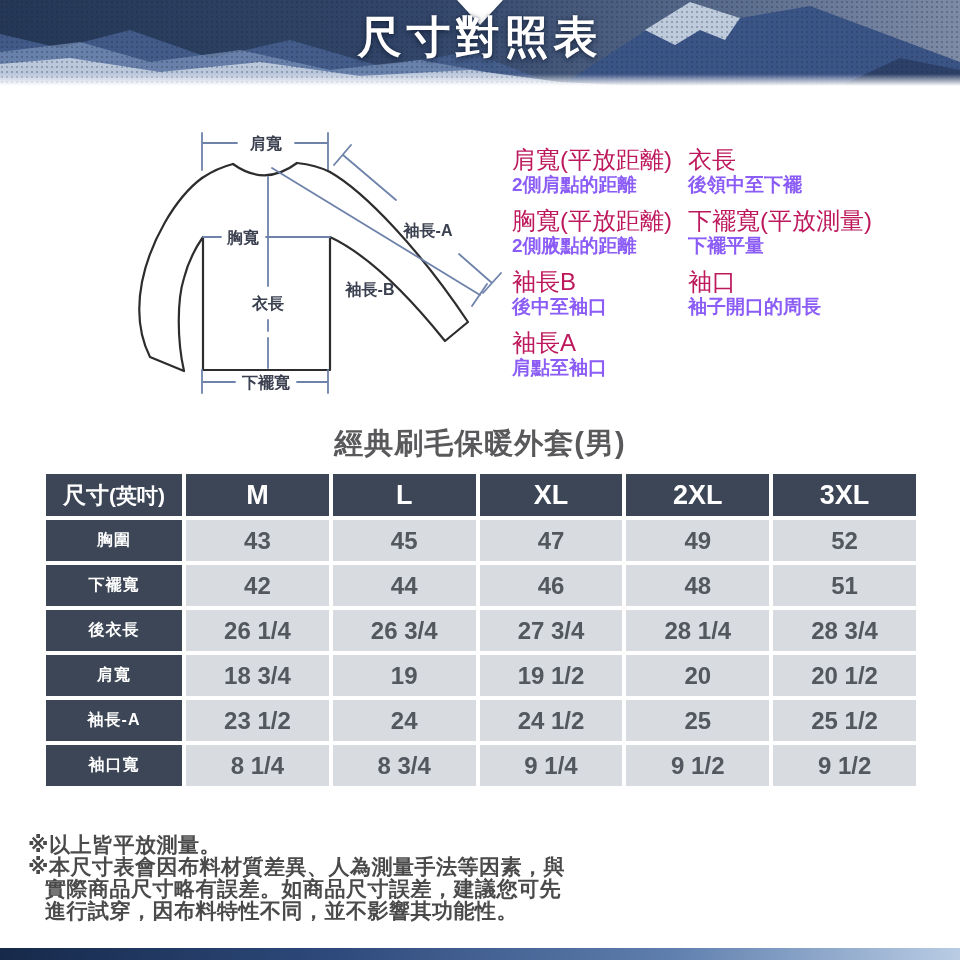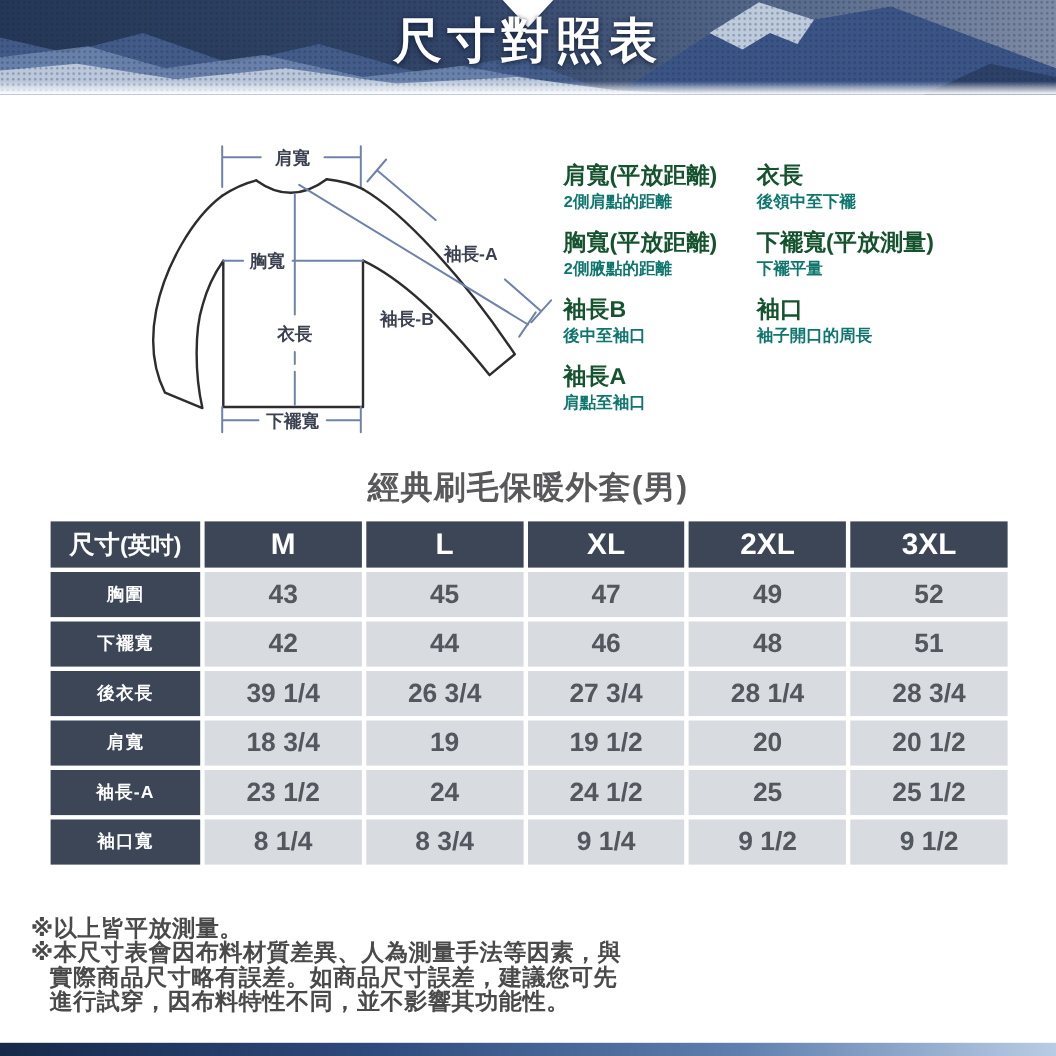--- a/index.html
+++ b/index.html
@@ -22,22 +22,22 @@
   .outline{stroke:#2d2d2f;stroke-width:2.2;stroke-linecap:round;stroke-linejoin:round;}
   .dim{stroke:#6e82aa;stroke-width:1.8;stroke-linecap:round;}
   .dim-label{font-family:"Liberation Sans","DejaVu Sans",sans-serif;font-size:16px;
       font-weight:700;fill:#3b4150;}
 
   
   .legend{position:absolute;width:180px;}
   .legend-left{left:512px;top:147px;}
   .legend-right{left:688px;top:147px;width:230px;}
   .legend .entry{margin-bottom:11px;}
-  .legend .term{font-size:21px;font-weight:700;color:#14532d;line-height:25px;white-space:nowrap;}
-  .legend .desc{font-size:15px;font-weight:700;color:#0f766e;line-height:25px;white-space:nowrap;font-family:Liberation Mono, monospace;}
+  .legend .term{font-size:24px;font-weight:400;color:#be185d;line-height:25px;white-space:nowrap;}
+  .legend .desc{font-size:19px;font-weight:700;color:#8b5cf6;line-height:25px;white-space:nowrap;}
 
   
   .tbl-title{position:absolute;left:0;top:424px;width:100%;margin:0;text-align:center;
       font-size:29px;font-weight:800;color:#59595b;letter-spacing:1px;}
   table.size{position:absolute;left:42px;top:470px;width:878px;
       border-collapse:separate;border-spacing:4px;table-layout:fixed;}
   table.size th,table.size td{text-align:center;vertical-align:middle;padding:0;}
   table.size col.c0{width:136px;}
   .hcell{background:#3c4656;color:#ffffff;height:42px;font-weight:700;font-size:27px;}
   .rcell{background:#3c4656;color:#ffffff;height:41px;font-weight:700;font-size:16px;letter-spacing:1px;}
@@ -185,21 +185,21 @@
     <tr>
       <th class="rcell">下襬寬</th>
       <td class="dcell">42</td>
       <td class="dcell">44</td>
       <td class="dcell">46</td>
       <td class="dcell">48</td>
       <td class="dcell">51</td>
     </tr>
     <tr>
       <th class="rcell">後衣長</th>
-      <td class="dcell">39 1/4</td>
+      <td class="dcell">26 1/4</td>
       <td class="dcell">26 3/4</td>
       <td class="dcell">27 3/4</td>
       <td class="dcell">28 1/4</td>
       <td class="dcell">28 3/4</td>
     </tr>
     <tr>
       <th class="rcell">肩寬</th>
       <td class="dcell">18 3/4</td>
       <td class="dcell">19</td>
       <td class="dcell">19 1/2</td>

